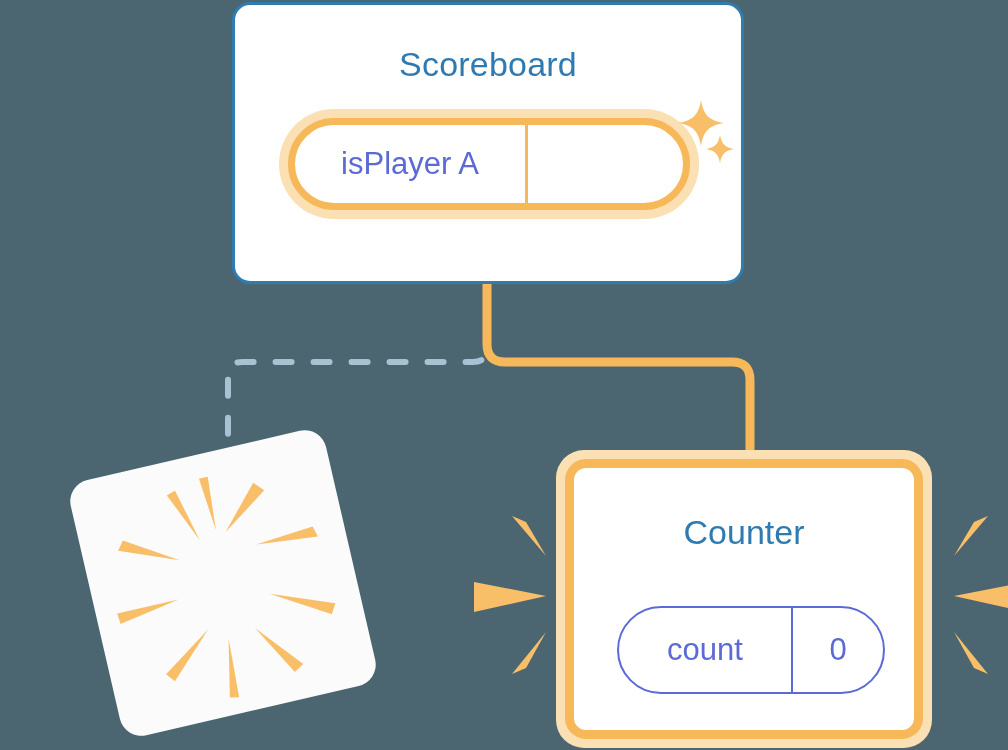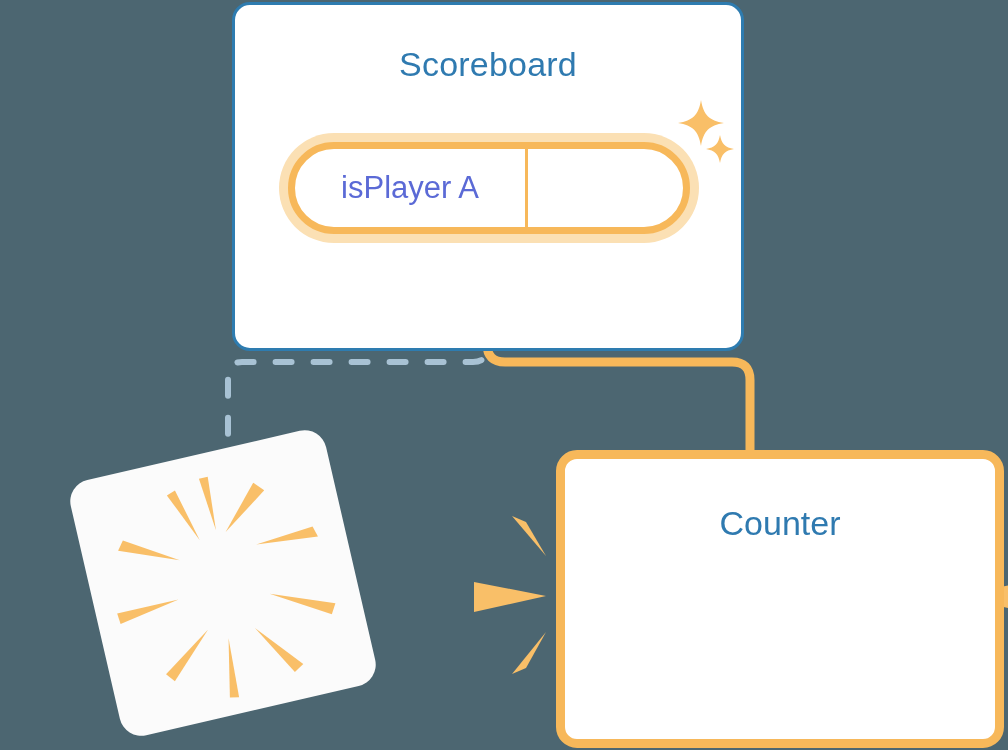--- a/index.html
+++ b/index.html
@@ -23,41 +23,41 @@
     width: 1008px; height: 750px;
     pointer-events: none;
   }
 
   
   .card-scoreboard {
     position: absolute;
     left: 232px;
     top: 2px;
     width: 512px;
-    height: 349px;
+    height: 282px;
     box-sizing: border-box;
     background: #ffffff;
     border: 3px solid #2e7cb0;
     border-radius: 18px;
     z-index: 5;
   }
   .card-title-blue {
     text-align: center;
     color: #2f7ab0;
     font-size: 34px;
     font-weight: 400;
     letter-spacing: 0.2px;
     margin-top: 40px;
   }
 
   
   .pill-outer {
     position: absolute;
     left: 44px;
-    top: 128px;
+    top: 104px;
     width: 420px;
     height: 110px;
     box-sizing: border-box;
     background: #fbe0b4;
     border-radius: 55px;
     padding: 9px;
   }
   .pill-inner {
     position: relative;
     width: 100%;
@@ -98,25 +98,26 @@
   .sparkle {
     position: absolute;
     z-index: 7;
   }
 
   
   .card-counter {
     position: absolute;
     left: 556px;
     top: 450px;
-    width: 448px;
+    width: 376px;
     height: 298px;
     box-sizing: border-box;
     background: #fbe0b4;
     border-radius: 28px;
+    padding: 9px;
     z-index: 5;
   }
   .card-counter-inner {
     position: relative;
     width: 100%;
     height: 100%;
     box-sizing: border-box;
     background: #ffffff;
     border: 9px solid #f7b85a;
     border-radius: 21px;
@@ -249,16 +250,21 @@
     <path d="M25 2 C27.5 17 33 22.5 48 25 C33 27.5 27.5 33 25 48 C22.5 33 17 27.5 2 25 C17 22.5 22.5 17 25 2 Z" fill="#f9bf68"></path>
   </svg>
   <svg class="sparkle" style="left:704px; top:133px; width:32px; height:32px;" viewBox="0 0 32 32">
     <path d="M16 2 C17.6 10.9 21.1 14.4 30 16 C21.1 17.6 17.6 21.1 16 30 C14.4 21.1 10.9 17.6 2 16 C10.9 14.4 14.4 10.9 16 2 Z" fill="#f9bf68"></path>
   </svg>
 
   <div class="card-counter">
     <div class="card-counter-inner">
       <div class="counter-title">Counter</div>
 
+      <div class="pill-plain">
+        <div class="k">count</div>
+        <div class="d"></div>
+        <div class="v">0</div>
+      </div>
     </div>
   </div>
 
 </div>
 
 </body></html>

